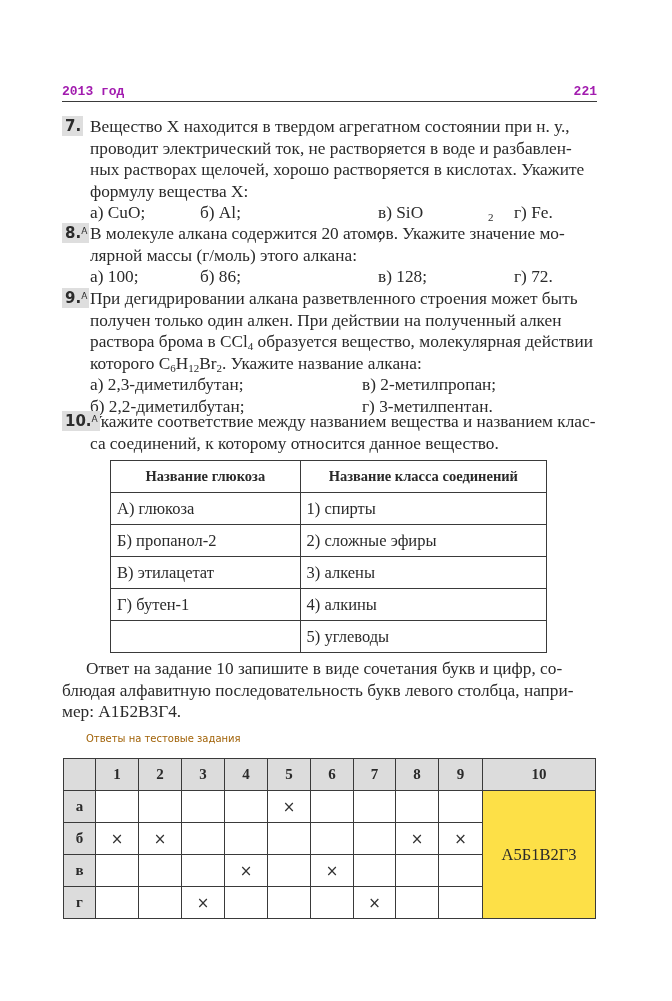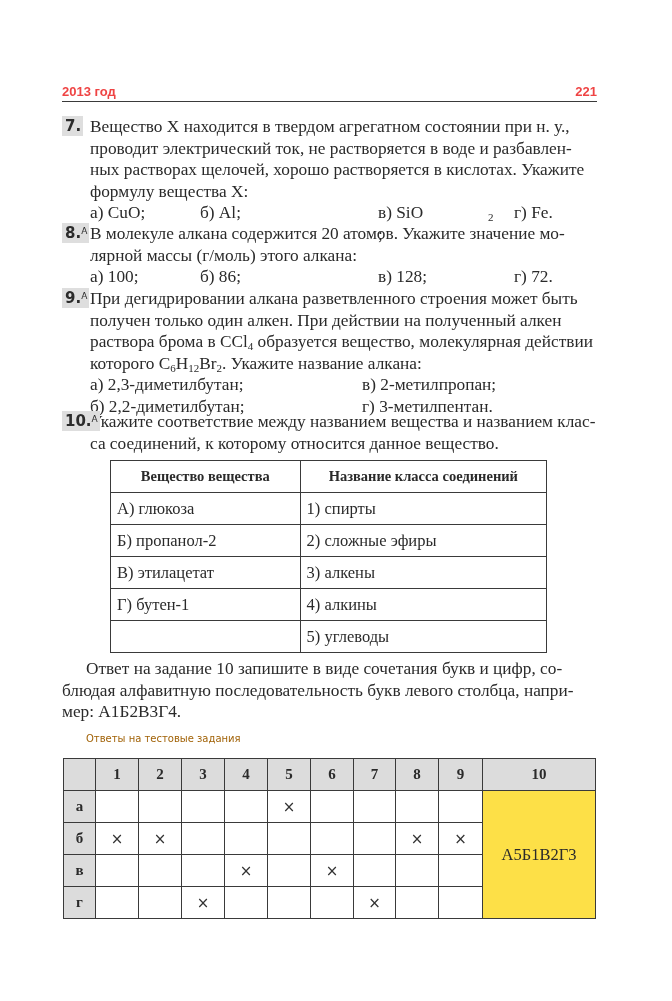--- a/index.html
+++ b/index.html
@@ -6,22 +6,22 @@
   html, body { width: 672px; height: 1001px; background: #ffffff; }
   body {
     position: relative;
     font-family: "Liberation Serif", "DejaVu Serif", serif;
     color: #2a2a2a;
     overflow: hidden;
   }
   .page-header {
     position: absolute; left: 62px; top: 84px; width: 535px; height: 18px;
     border-bottom: 1.5px solid #3a3a3a;
-    font-family: Liberation Sans, sans-serif;
-    font-size: 13px; font-weight: bold; color: #ef4444;
+    font-family: Liberation Mono, monospace;
+    font-size: 13px; font-weight: bold; color: #a21caf;
   }
   .page-header .year { position: absolute; left: 0; top: 0; }
   .page-header .pageno { position: absolute; right: 0; top: 0; margin-left: 40px; }
 
   .question { position: absolute; left: 62px; width: 536px; font-size: 17.3px; line-height: 21.5px; }
   .qnum {
     position: absolute; left: 0; top: 0;
     background: #dedede;
     font-family: "DejaVu Sans", "Liberation Sans", sans-serif;
     font-weight: bold; font-size: 15px; line-height: 20px;
@@ -136,21 +136,21 @@
   </div>
 </div>
 
 <table class="match-table">
   <colgroup>
       <col class="c1">
       <col class="c2">
     </colgroup>
   <tbody>
       <tr>
-    <th>Вещество вещества</th>
+    <th>Название глюкоза</th>
     <th>Название класса соединений</th>
   </tr>
   <tr>
     <td>А) глюкоза</td>
     <td>1) спирты</td>
   </tr>
   <tr>
     <td>Б) пропанол-2</td>
     <td>2) сложные эфиры</td>
   </tr>

